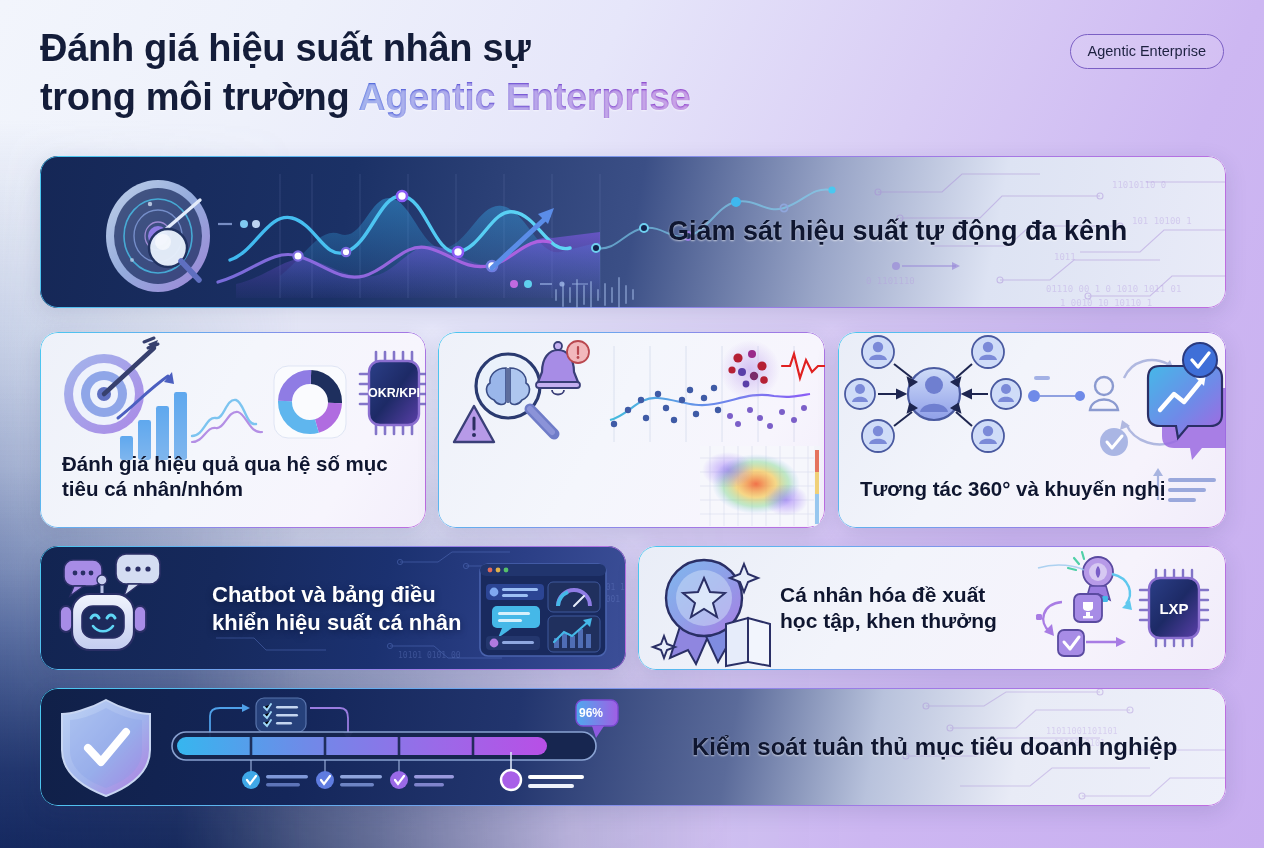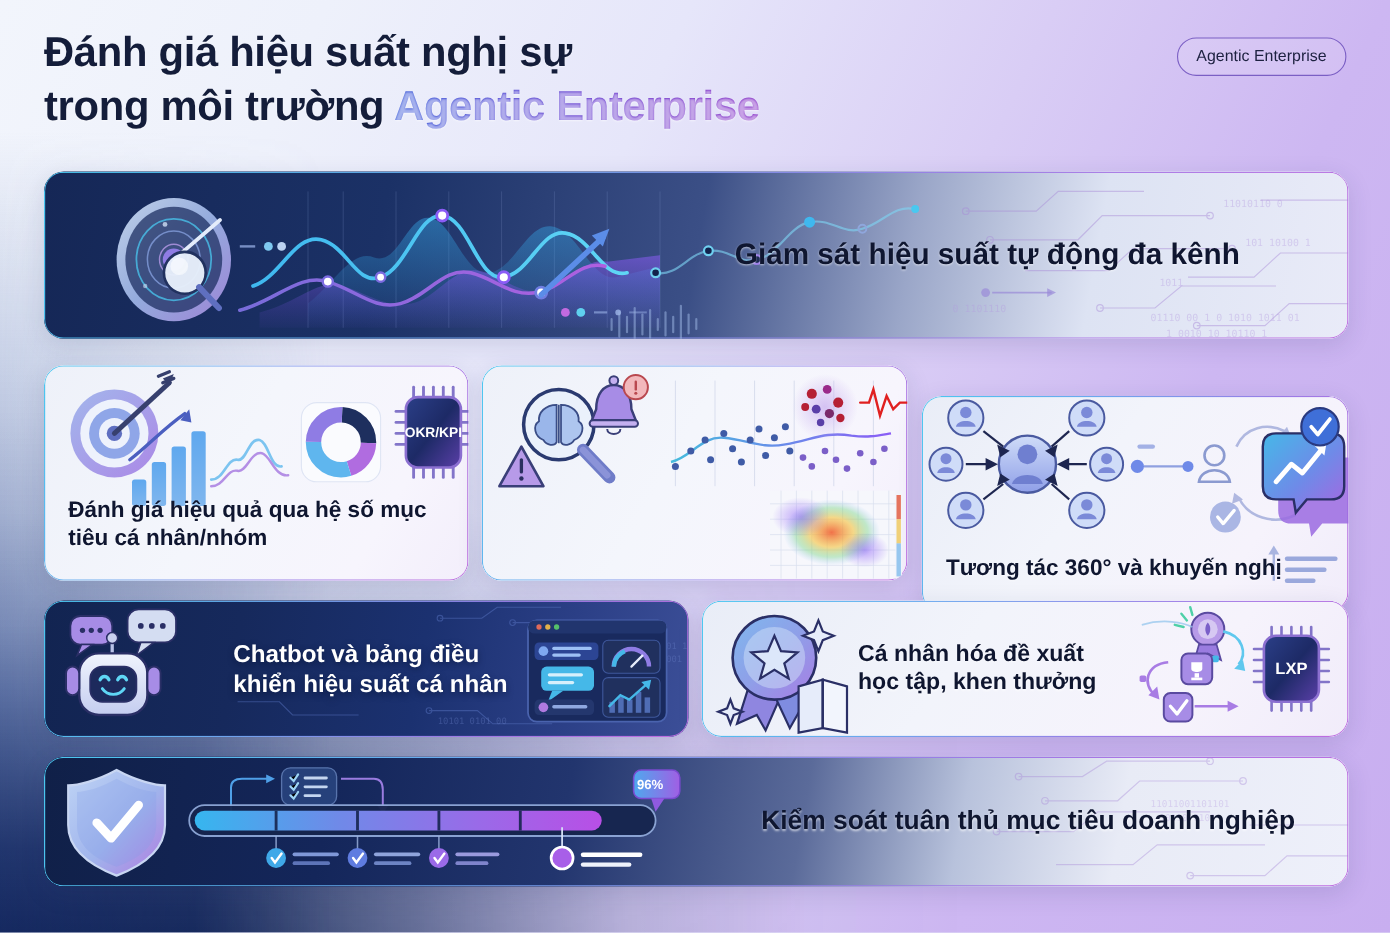--- a/index.html
+++ b/index.html
@@ -90,21 +90,21 @@
   .card-title { position: absolute; font-weight: 700; line-height: 1.25; z-index: 6; }
   .t-dark { color: #0f1630; text-shadow: 0 1px 2px rgba(255,255,255,0.6); }
   .t-light { color: #ffffff; text-shadow: 0 2px 6px rgba(8,18,50,0.55); }
 
   .art { position: absolute; inset: 0; z-index: 2; pointer-events: none; }
 
   
   #banner-monitoring { left: 40px; top: 156px; width: 1186px; height: 152px; padding-left: 42px; }
   #card-okr        { left: 40px;  top: 332px; width: 386px; height: 196px; }
   #card-behavior   { left: 438px; top: 332px; width: 387px; height: 196px; }
-  #card-feedback   { left: 838px; top: 332px; width: 388px; height: 196px; margin-top: 28px; }
+  #card-feedback   { left: 838px; top: 332px; width: 388px; height: 196px; }
   #card-chatbot    { left: 40px;  top: 546px; width: 586px; height: 124px; }
   #card-learning   { left: 638px; top: 546px; width: 588px; height: 124px; }
   #card-compliance { left: 40px;  top: 688px; width: 1186px; height: 118px; }
 
   #banner-monitoring .card-title { left: 628px; top: 50%; transform: translateY(-50%); font-size: 27px; }
   #card-okr .card-title, #card-behavior .card-title, #card-feedback .card-title {
     left: 22px; bottom: 26px; font-size: 20.5px; max-width: 92%;
   }
   #card-chatbot .card-title { left: 172px; top: 50%; transform: translateY(-50%); font-size: 22px; }
   #card-learning .card-title { left: 142px; top: 50%; transform: translateY(-50%); font-size: 21px; }
@@ -113,21 +113,21 @@
 </head>
 <body>
 
 <div class="page">
   <div class="bg-base"></div>
   <div class="bg-dark-wash"></div>
   <div class="bg-left-cool"></div>
 
   <div class="header">
     <div class="title">
-      <div>Đánh giá hiệu suất nghị sự</div>
+      <div>Đánh giá hiệu suất nhân sự</div>
       <div><span>trong môi trường </span><span class="accent">Agentic Enterprise</span></div>
     </div>
     <div class="brand-badge">Agentic Enterprise</div>
   </div>
 
   <div class="card card-dark" id="banner-monitoring">
     <svg class="art" viewBox="0 0 1186 162" preserveAspectRatio="none">
       <defs>
         <linearGradient id="gGauge" x1="0" y1="0" x2="1" y2="1">
           <stop offset="0" stop-color="#cfe0f5"></stop>

